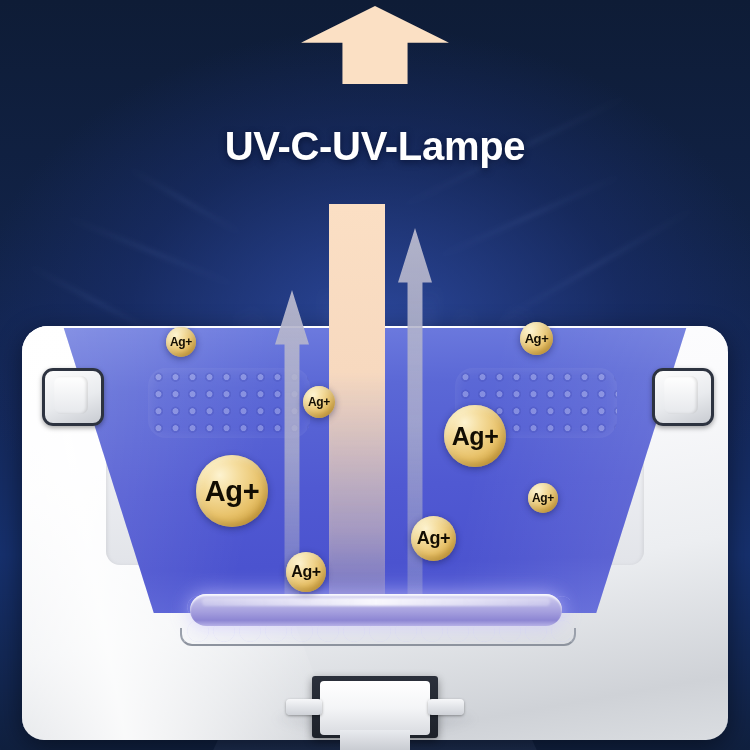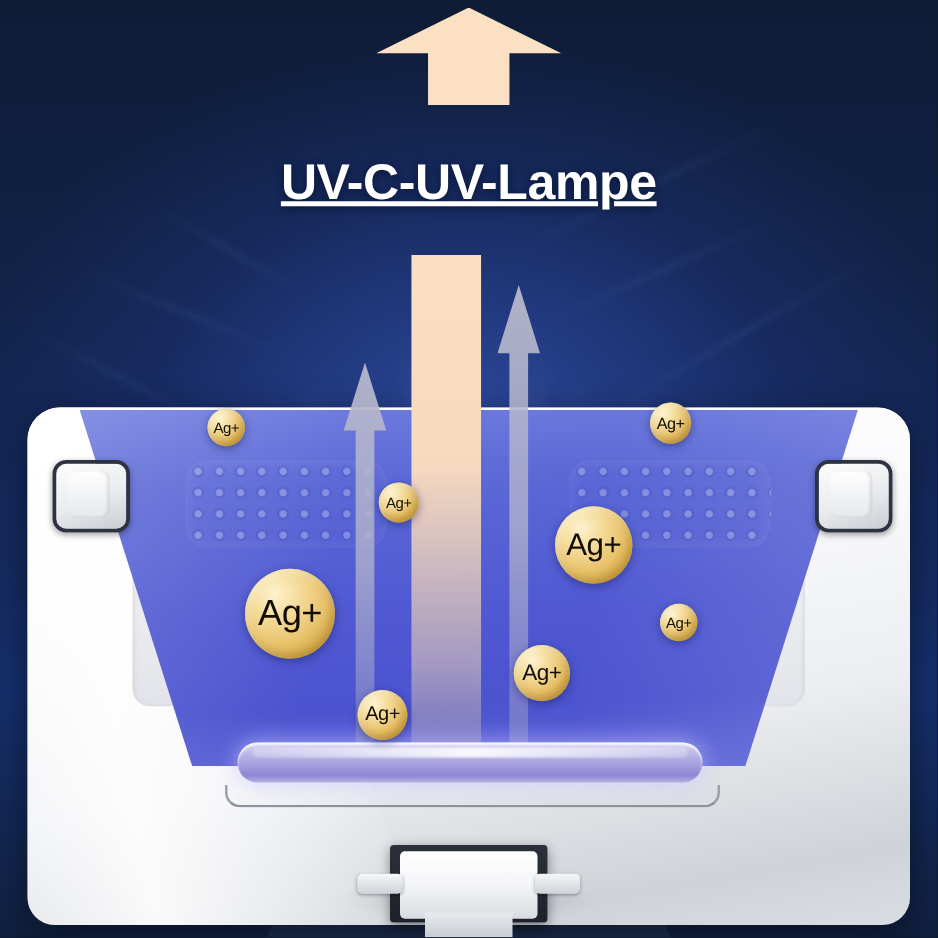--- a/index.html
+++ b/index.html
@@ -24,21 +24,21 @@
 
   
   #top-arrow{position:absolute;left:301px;top:6px;width:148px;height:78px;
     background:#fbe0c4;
     clip-path:polygon(50% 0%, 100% 47%, 72% 47%, 72% 100%, 28% 100%, 28% 47%, 0% 47%);
     filter:drop-shadow(0 2px 4px rgba(0,0,0,.25));}
 
   
   #title{position:absolute;left:0;top:124px;width:750px;text-align:center;
     color:#ffffff;font-size:40px;font-weight:bold;letter-spacing:-.3px;
-    text-shadow:0 2px 7px rgba(5,15,45,.75);text-decoration:underline;}
+    text-shadow:0 2px 7px rgba(5,15,45,.75);}
 
   
   .cone{position:absolute;bottom:155px;pointer-events:none;}
   .fan{position:absolute;top:0;left:0;width:750px;height:470px;
        clip-path:polygon(9% 100%, 38% 0%, 62% 0%, 91% 100%);
        background:linear-gradient(180deg,rgba(190,205,255,0) 0%,rgba(185,200,255,.10) 45%,rgba(195,210,255,.22) 100%);
        filter:blur(6px);}
   .ray{position:absolute;bottom:0;transform-origin:50% 100%;
        background:linear-gradient(180deg,rgba(205,218,255,0) 0%,rgba(200,214,255,.16) 55%,rgba(210,222,255,.30) 100%);
        filter:blur(4px);}
@@ -110,21 +110,21 @@
     clip-path:polygon(0 0,100% 0,100% 100%,0 100%);}
   #earrow-l{left:275px;top:290px;width:34px;height:320px;
     background:linear-gradient(180deg,rgba(186,186,206,.95) 0%,rgba(190,190,212,.72) 50%,rgba(200,200,222,.25) 100%);
     clip-path:polygon(50% 0%, 100% 17%, 72% 17%, 72% 100%, 28% 100%, 28% 17%, 0% 17%);}
   #earrow-r{left:398px;top:228px;width:34px;height:390px;
     background:linear-gradient(180deg,rgba(186,186,206,.95) 0%,rgba(190,190,212,.72) 50%,rgba(200,200,222,.25) 100%);
     clip-path:polygon(50% 0%, 100% 14%, 72% 14%, 72% 100%, 28% 100%, 28% 14%, 0% 14%);}
 
   
   .ion{position:absolute;border-radius:50%;display:flex;align-items:center;justify-content:center;
-    color:#120d02;font-weight:normal;letter-spacing:-.4px;
+    color:#120d02;font-weight:bold;letter-spacing:-.4px;
     background:radial-gradient(circle at 33% 28%, #fdf3d0 0%, #f5dd9e 26%, #e8c26a 58%, #cfa23f 84%, #b8872c 100%);
     box-shadow:0 2px 7px rgba(20,25,70,.45), inset -2px -3px 7px rgba(140,100,25,.40), inset 2px 3px 6px rgba(255,252,225,.6);}
 
   
   #roller-frame{position:absolute;left:312px;top:676px;width:126px;height:62px;
     background:linear-gradient(180deg,#2b303b,#1d2129);border-radius:3px;
     box-shadow:0 3px 9px rgba(0,0,0,.4);}
   #roller{position:absolute;left:320px;top:681px;width:110px;height:54px;border-radius:4px;
     background:linear-gradient(180deg,#ffffff 0%,#f4f5f7 50%,#d9dbe0 100%);}
   .axle{position:absolute;top:699px;width:36px;height:16px;border-radius:4px;

